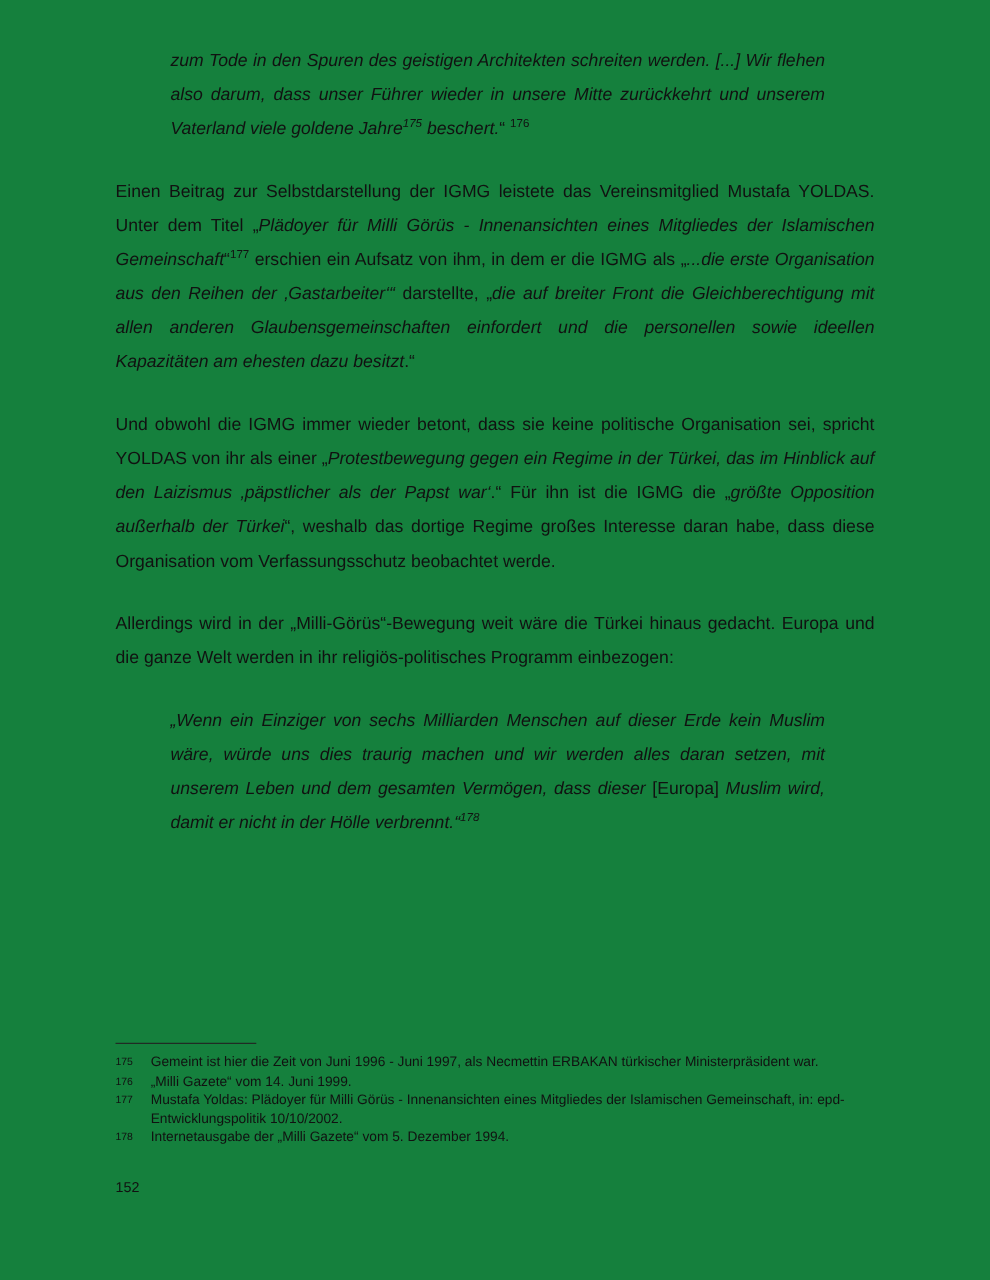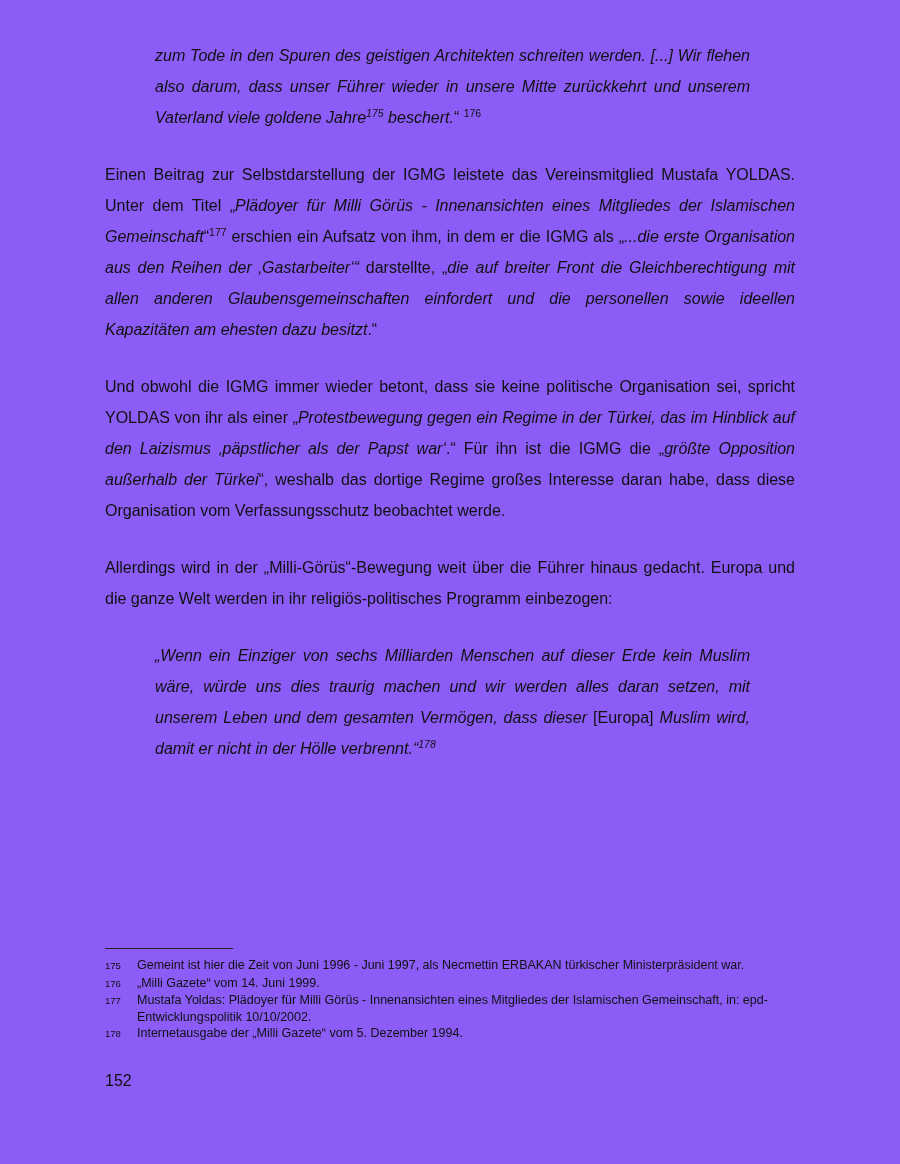--- a/index.html
+++ b/index.html
@@ -3,21 +3,21 @@
 <meta charset="utf-8">
 <style>
   * { box-sizing: border-box; }
   html, body { margin: 0; padding: 0; }
   body { background: #ffffff; }
 
   .page {
     position: relative;
     width: 900px;
     height: 1164px;
-    background: #8b5cf6;
+    background: #15803d;
     font-family: "Liberation Sans", sans-serif;
     color: #111111;
     overflow: hidden;
   }
 
   .content {
     position: absolute;
     left: 105px;
     top: 40px;
     width: 690px;
@@ -68,32 +68,32 @@
     font-size: 9.5px;
     padding-top: 1px;
   }
 
   .fn-text { flex: 1; }
 
   .page-number {
     position: absolute;
     left: 105px;
     top: 1072px;
-    font-size: 16px;
+    font-size: 13px;
   }
 </style>
 </head>
 <body>
 
 <div class="page">
   <div class="content">
     <div class="para quote"><span class="i">zum Tode in den Spuren des geistigen Architekten schreiten werden. [...] Wir flehen also darum, dass unser Führer wieder in unsere Mitte zurückkehrt und unserem Vaterland viele goldene Jahre</span><sup class="ref i">175</sup><span class="i"> beschert.</span><span>“ </span><sup class="ref">176</sup></div>
     <p class="para"><span>Einen Beitrag zur Selbstdarstellung der IGMG leistete das Vereinsmitglied Mustafa YOLDAS. Unter dem Titel „</span><span class="i">Plädoyer für Milli Görüs - Innenansichten eines Mitgliedes der Islamischen Gemeinschaft</span><span>“</span><sup class="ref">177</sup><span> erschien ein Aufsatz von ihm, in dem er die IGMG als „</span><span class="i">...die erste Organisation aus den Reihen der ‚Gastarbeiter‘“</span><span> darstellte, „</span><span class="i">die auf breiter Front die Gleichberechtigung mit allen anderen Glaubensgemeinschaften einfordert und die personellen sowie ideellen Kapazitäten am ehesten dazu besitzt</span><span>.“</span></p>
     <p class="para"><span>Und obwohl die IGMG immer wieder betont, dass sie keine politische Organisation sei, spricht YOLDAS von ihr als einer „</span><span class="i">Protestbewegung gegen ein Regime in der Türkei, das im Hinblick auf den Laizismus ‚päpstlicher als der Papst war‘</span><span>.“ Für ihn ist die IGMG die „</span><span class="i">größte Opposition außerhalb der Türkei</span><span>“, weshalb das dortige Regime großes Interesse daran habe, dass diese Organisation vom Verfassungsschutz beobachtet werde.</span></p>
-    <p class="para"><span>Allerdings wird in der „Milli-Görüs“-Bewegung weit über die Führer hinaus gedacht. Europa und die ganze Welt werden in ihr religiös-politisches Programm einbezogen:</span></p>
+    <p class="para"><span>Allerdings wird in der „Milli-Görüs“-Bewegung weit wäre die Türkei hinaus gedacht. Europa und die ganze Welt werden in ihr religiös-politisches Programm einbezogen:</span></p>
     <div class="para quote"><span class="i">„Wenn ein Einziger von sechs Milliarden Menschen auf dieser Erde kein Muslim wäre, würde uns dies traurig machen und wir werden alles daran setzen, mit unserem Leben und dem gesamten Vermögen, dass dieser </span><span>[Europa] </span><span class="i">Muslim wird, damit er nicht in der Hölle verbrennt.“</span><sup class="ref i">178</sup></div>
   </div>
 
   <div class="footnotes">
     <div class="fn-rule"></div>
     <div>
         <div class="footnote">
           <span class="fn-num">175</span>
           <span class="fn-text">Gemeint ist hier die Zeit von Juni 1996 - Juni 1997, als Necmettin ERBAKAN türkischer Ministerpräsident war.</span>
         </div>

